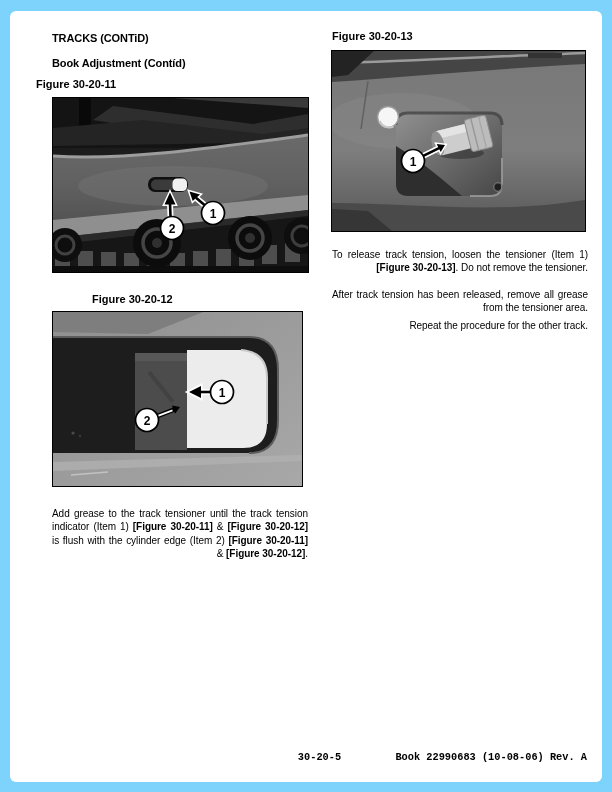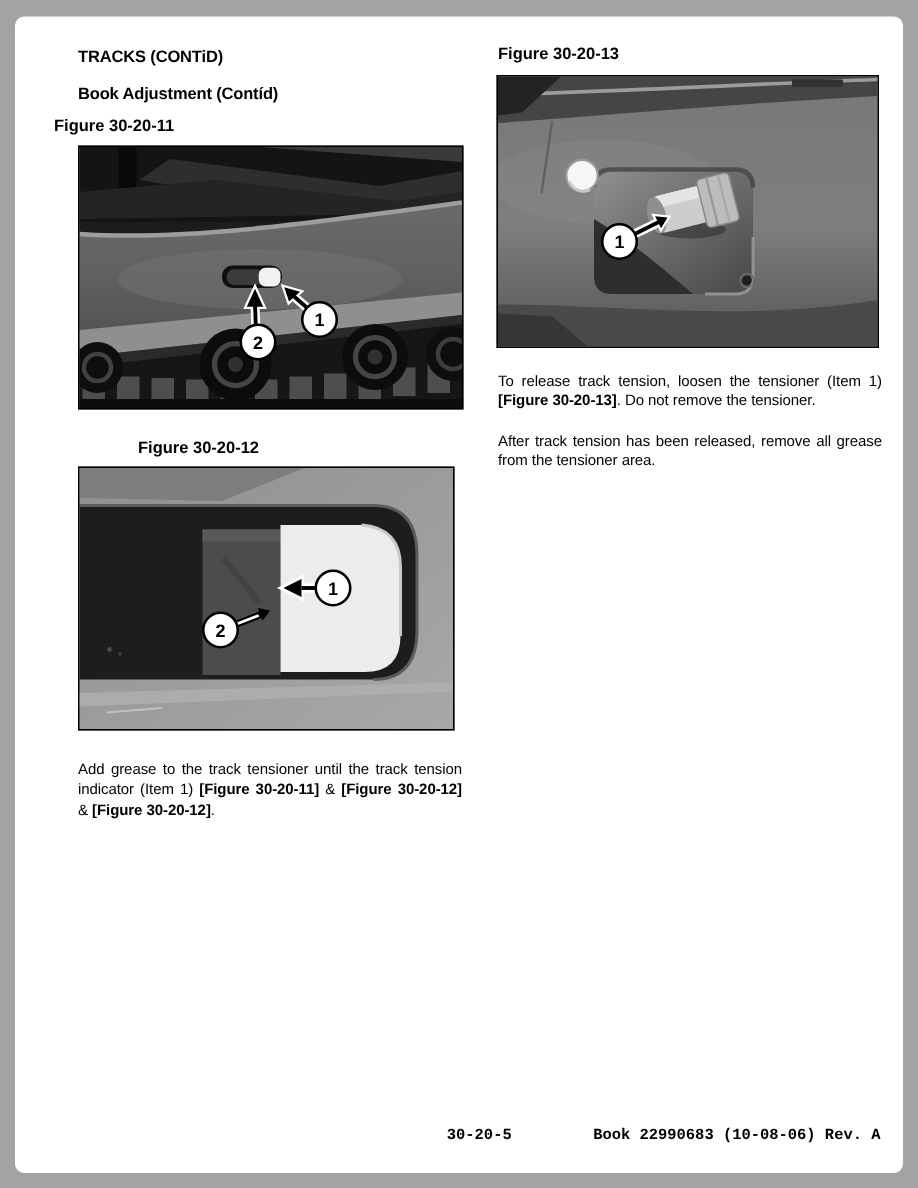--- a/index.html
+++ b/index.html
@@ -11,29 +11,29 @@
   }
   .sheet { position:absolute; left:10px; top:11px; right:10px; bottom:10px;
            background:#ffffff; border-radius:6px; }
   .abs { position:absolute; }
   .h  { font-weight:bold; font-size:11px; letter-spacing:-0.1px; white-space:nowrap; }
   .figlabel { font-weight:bold; font-size:11px; white-space:nowrap; }
   .photo { position:absolute; border:1px solid #000; background:#6e6e6e; }
   .photo svg { display:block; width:100%; height:100%; }
   .para { font-size:10px; letter-spacing:-0.05px; }
   .jline { text-align:justify; text-align-last:justify; height:13.4px; line-height:13.4px; white-space:nowrap; overflow:visible; }
-  .lline { text-align:left; height:13.4px; line-height:13.4px; white-space:nowrap; }
+  .lline { text-align:right; height:13.4px; line-height:13.4px; white-space:nowrap; }
   .b { font-weight:bold; }
   .footer { font-weight:bold; font-size:10.3px; white-space:nowrap;font-family:Liberation Mono, monospace; }
   .callout-num { font-family:"Liberation Sans","DejaVu Sans",sans-serif; }
 </style>
 </head>
 <body>
 
-<div class="page" style="background-color:#a3a3a3">
+<div class="page" style="background-color:#7dd3fc">
   <div class="sheet"></div>
 
   <div class="h abs" style="left:52px; top:32px;">TRACKS (CONTiD)</div>
 
   <div class="h abs" style="left:52px; top:57px;">Book Adjustment (Contíd)</div>
 
   <div class="figlabel abs" style="left:36px; top:78px;">Figure 30-20-11</div>
 
   <div class="photo" style="left:52px; top:97px; width:257px; height:176px;">
     <svg viewBox="0 0 255 174" preserveAspectRatio="none">
@@ -163,20 +163,21 @@
       <g>
         <circle cx="94" cy="108" r="11.5" fill="#ffffff" stroke="#000000" stroke-width="1.7"></circle>
         <text class="callout-num" x="94" y="112.5" font-size="12" font-weight="bold" text-anchor="middle">2</text>
       </g>
     </svg>
   </div>
 
   <div class="para abs" style="left:52px; top:507px; width:256px;">
     <div class="jline"><span>Add grease to the track tensioner until the track tension</span></div>
     <div class="jline"><span>indicator (Item 1) </span><span class="b">[Figure 30-20-11]</span><span> &amp; </span><span class="b">[Figure 30-20-12]</span></div>
+    <div class="jline"><span>is flush with the cylinder edge (Item 2) </span><span class="b">[Figure 30-20-11]</span></div>
     <div class="lline"><span>&amp; </span><span class="b">[Figure 30-20-12]</span><span>.</span></div>
   </div>
 
   <div class="figlabel abs" style="left:332px; top:30px;">Figure 30-20-13</div>
 
   <div class="photo" style="left:331px; top:50px; width:255px; height:182px;">
     <svg viewBox="0 0 253 180" preserveAspectRatio="none">
       <defs>
         <linearGradient id="p3bg" x1="0" y1="0" x2="0" y2="1">
           <stop offset="0" stop-color="#787878"></stop>
@@ -240,16 +241,19 @@
   <div class="para abs" style="left:332px; top:248px; width:256px;">
     <div class="jline"><span>To release track tension, loosen the tensioner (Item 1)</span></div>
     <div class="lline"><span class="b">[Figure 30-20-13]</span><span>. Do not remove the tensioner.</span></div>
   </div>
 
   <div class="para abs" style="left:332px; top:288px; width:256px;">
     <div class="jline"><span>After track tension has been released, remove all grease</span></div>
     <div class="lline"><span>from the tensioner area.</span></div>
   </div>
 
+  <div class="para abs" style="left:332px; top:319px; width:256px;">
+    <div class="lline"><span>Repeat the procedure for the other track.</span></div>
+  </div>
 
   <div class="footer abs" style="left:52px; top:751px; width:535px; text-align:center;">30-20-5</div>
   <div class="footer abs" style="right:25px; top:751px; text-align:right;">Book 22990683 (10-08-06) Rev. A</div>
 </div>
 
 </body></html>

